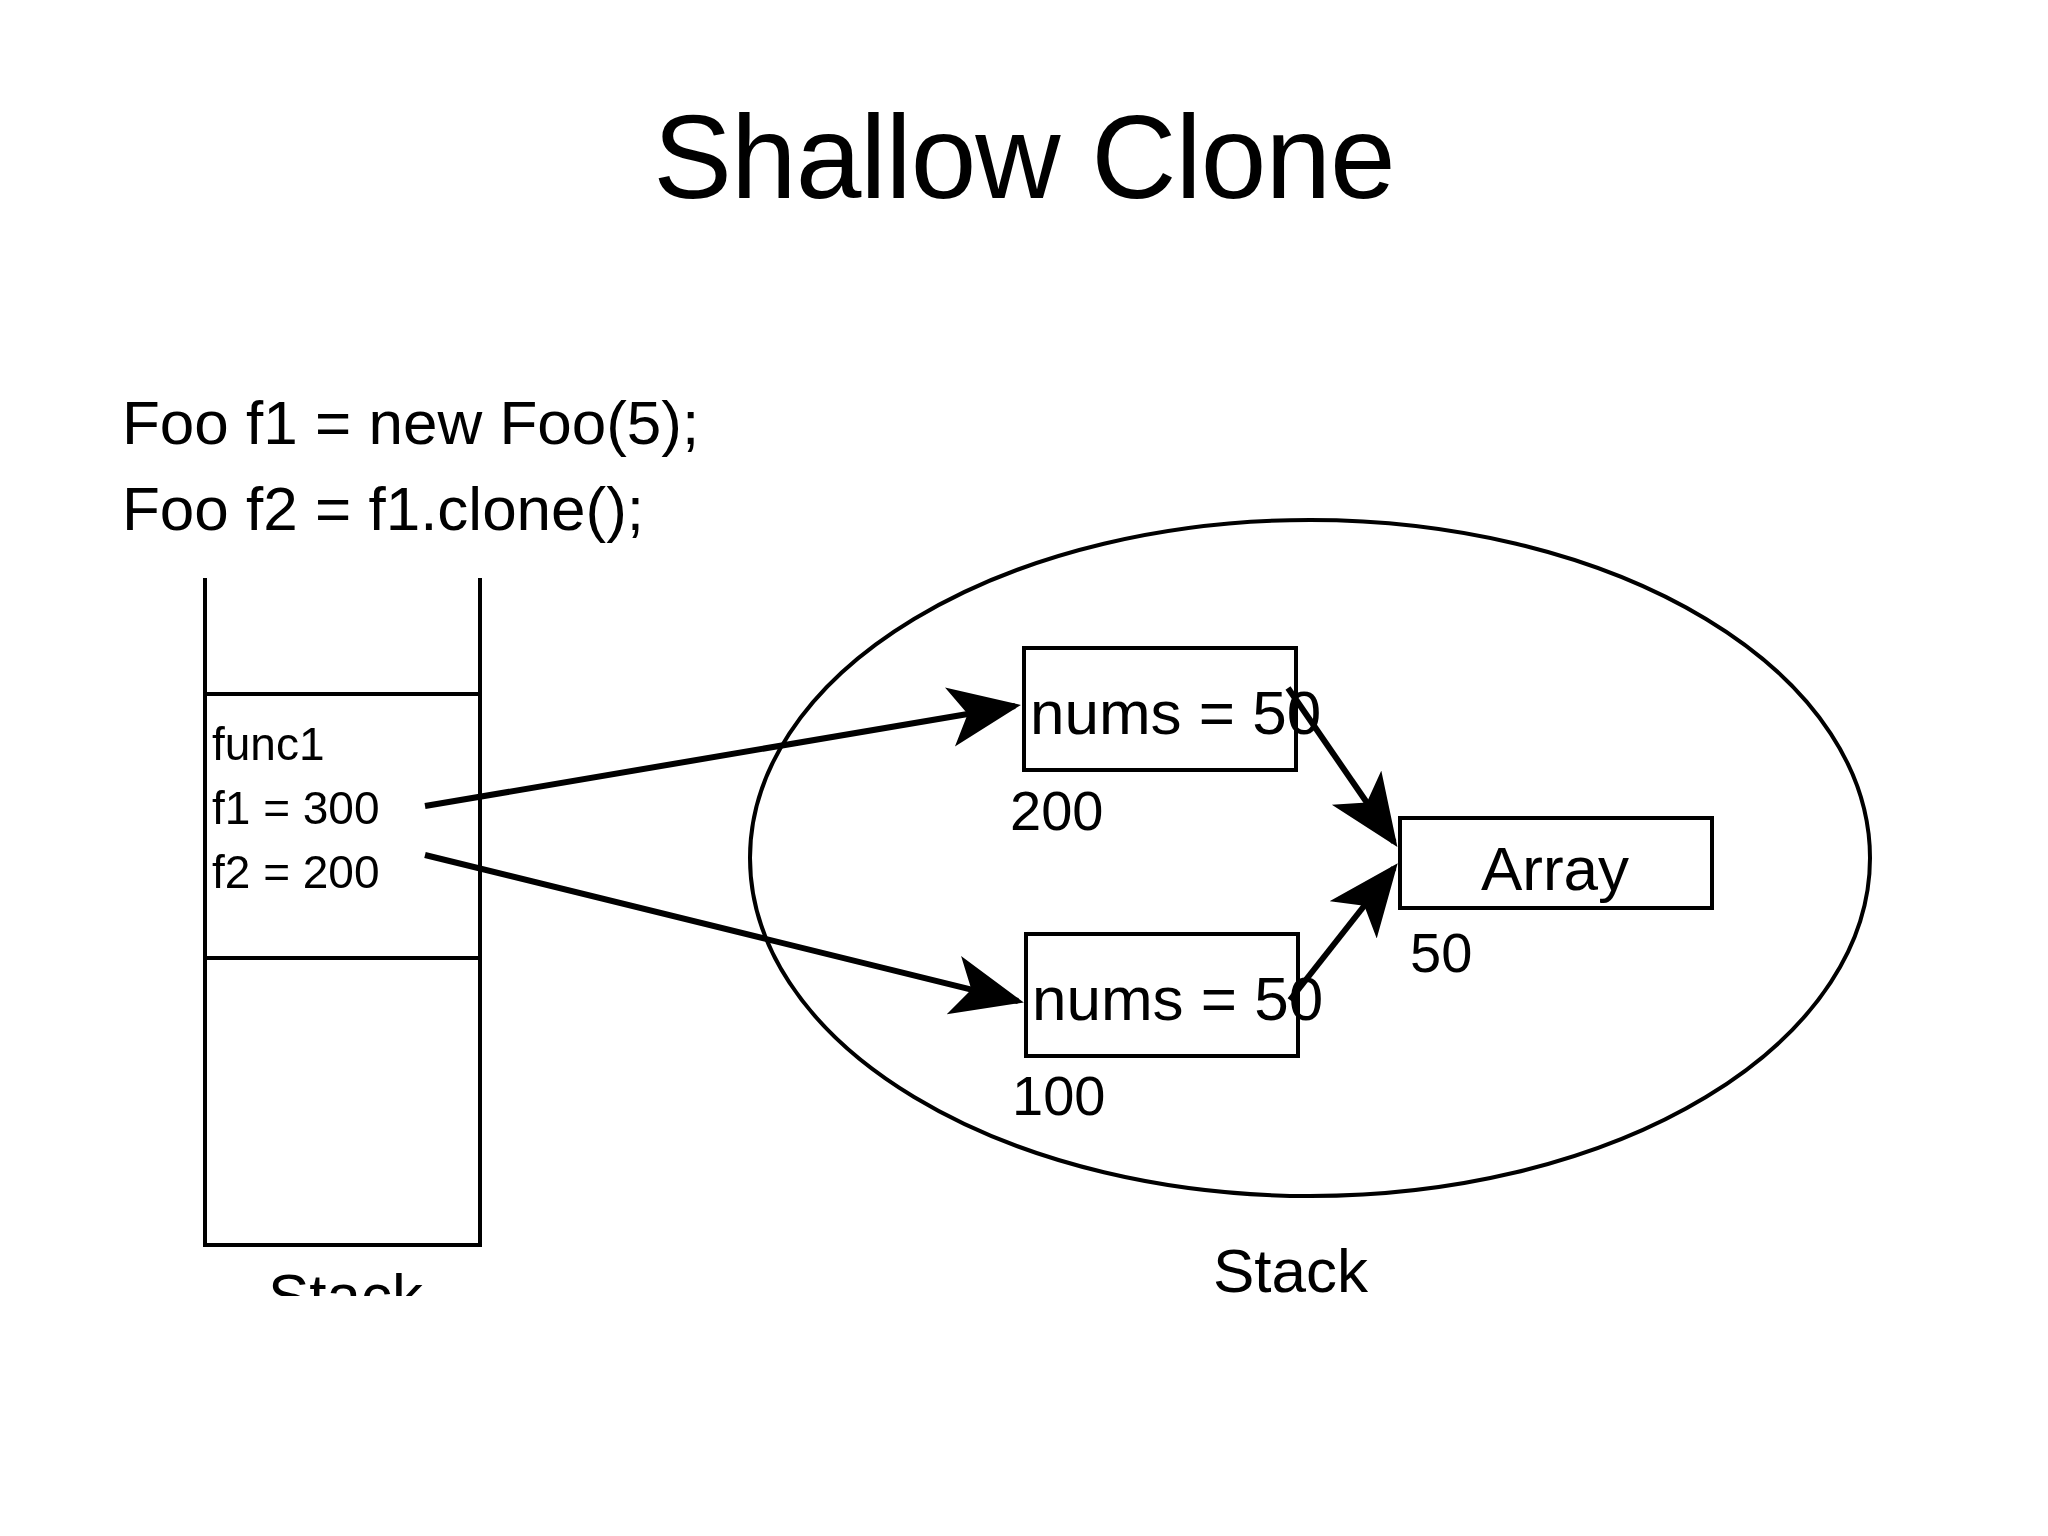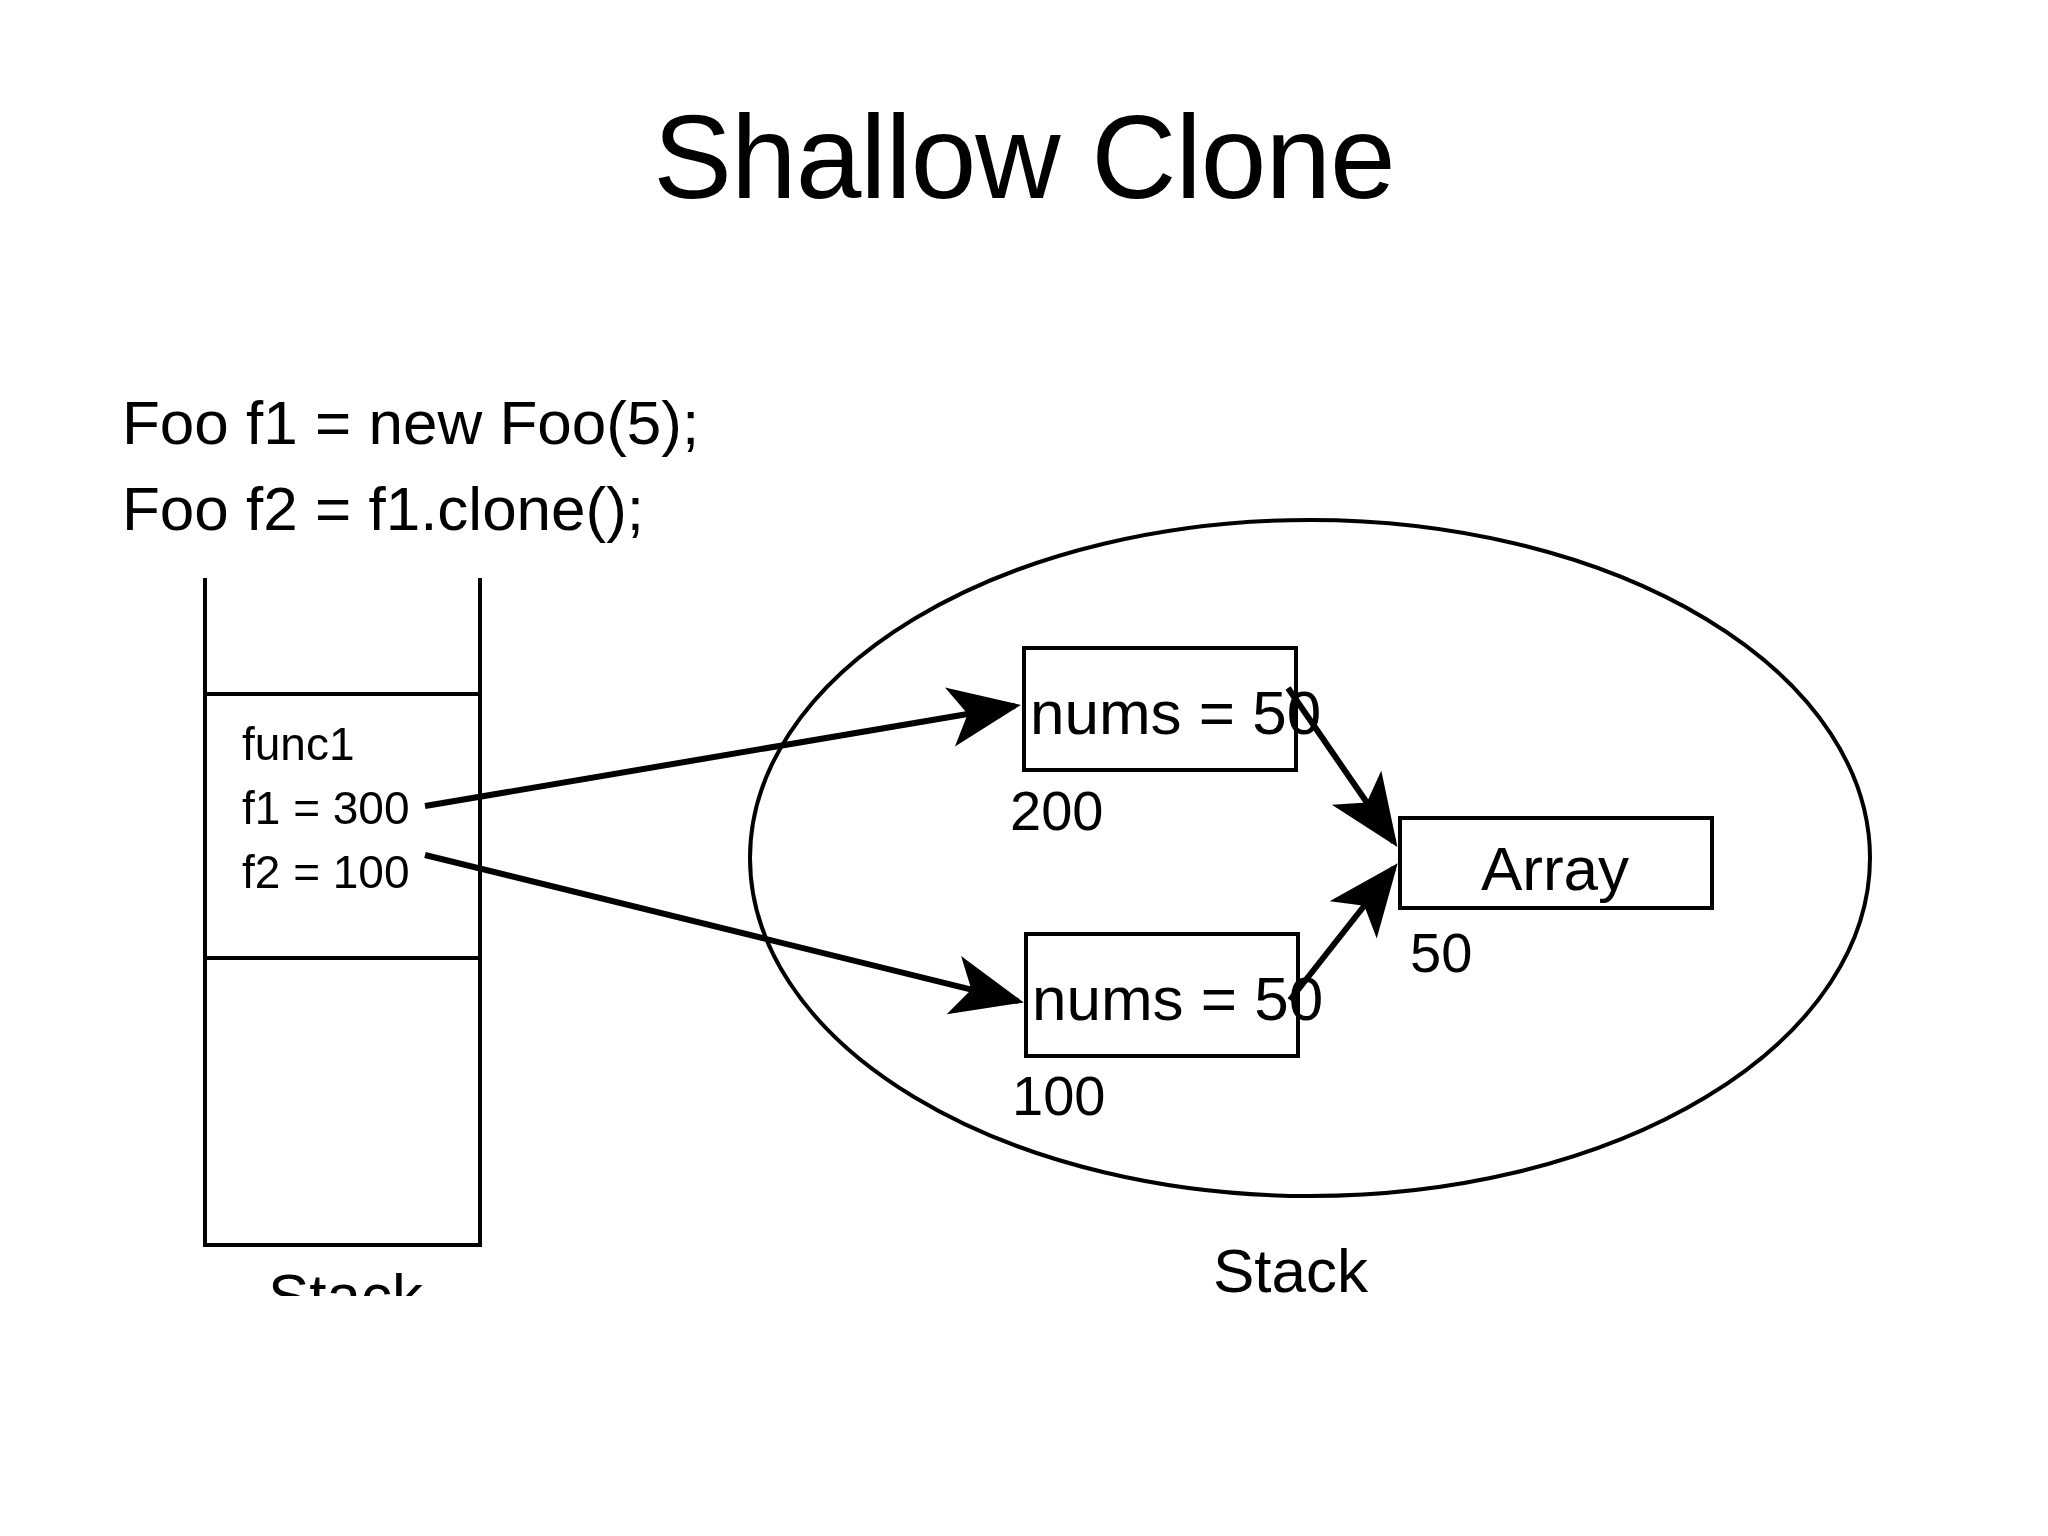--- a/index.html
+++ b/index.html
@@ -45,21 +45,21 @@
   }
   
   #drawing {
     position: absolute;
     left: 0;
     top: 0;
   }
   
   .stack-frame-text {
     position: absolute;
-    left: 242px;
+    left: 212px;
     top: 712px;
     font-size: 46px;
     line-height: 64px;
   }
   .stack-frame-text div { white-space: nowrap; }
   
   .box-label {
     position: absolute;
     font-size: 62px;
     line-height: 1.0;
@@ -124,21 +124,21 @@
     <line x1="425" y1="806" x2="1015" y2="706" stroke="#000000" stroke-width="6" marker-end="url(#arrow)"></line>
     <line x1="425" y1="855" x2="1018" y2="1001" stroke="#000000" stroke-width="6" marker-end="url(#arrow)"></line>
 
     <line x1="1288" y1="688" x2="1394" y2="842" stroke="#000000" stroke-width="6" marker-end="url(#arrow)"></line>
     <line x1="1290" y1="1000" x2="1394" y2="868" stroke="#000000" stroke-width="6" marker-end="url(#arrow)"></line>
   </svg>
 
   <div class="stack-frame-text">
     <div>func1</div>
     <div>f1 = 300</div>
-    <div>f2 = 100</div>
+    <div>f2 = 200</div>
   </div>
 
   <div class="box-label" id="heapbox-0-text">nums = 50</div>
   <div class="box-label" id="heapbox-1-text">nums = 50</div>
   <div class="box-label" id="arraybox-text">Array</div>
 
   <div class="addr-label" id="addr-200">200</div>
   <div class="addr-label" id="addr-100">100</div>
   <div class="addr-label" id="addr-50">50</div>
 

